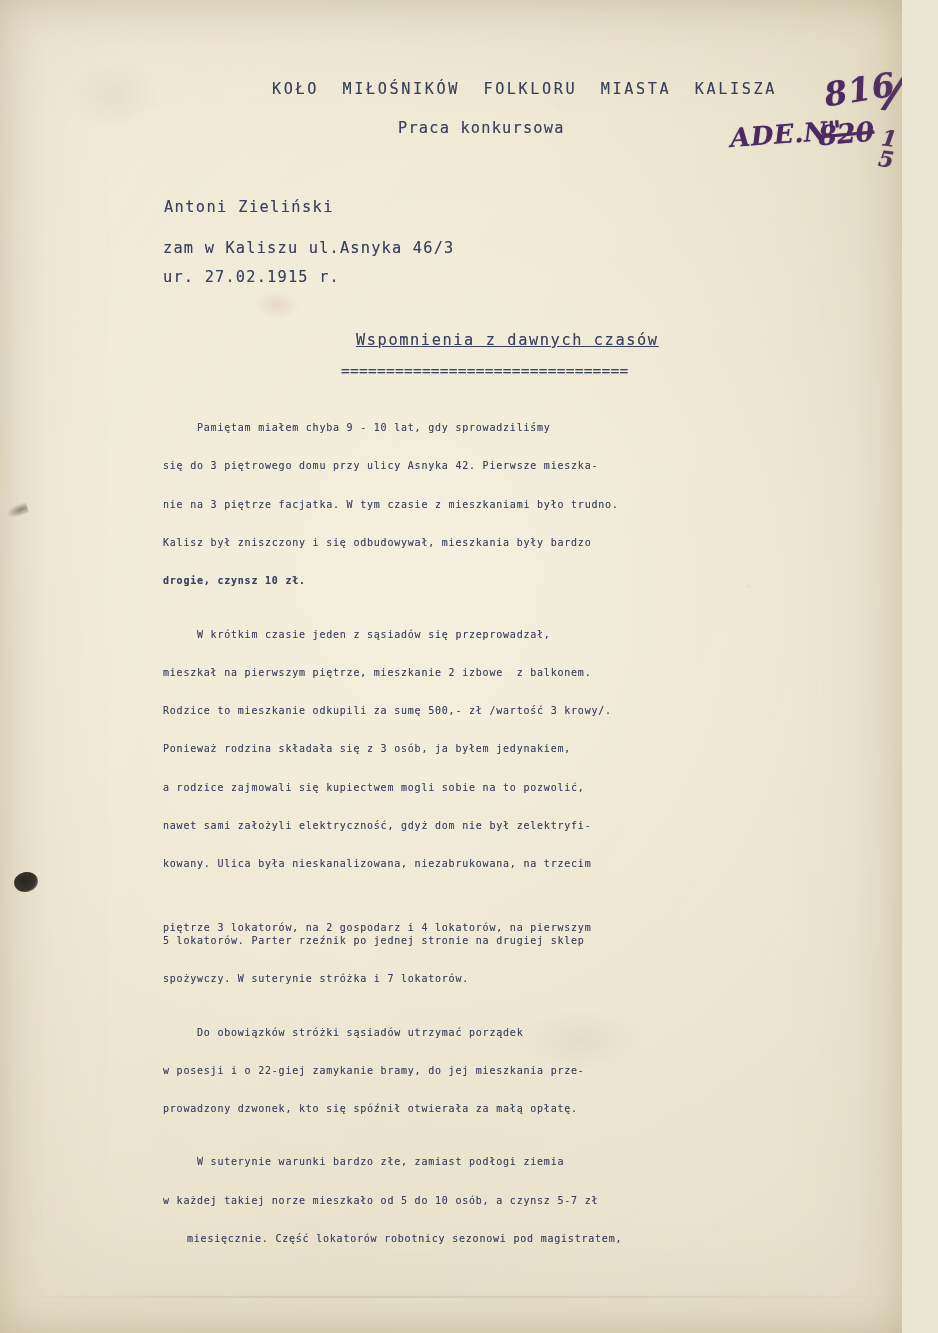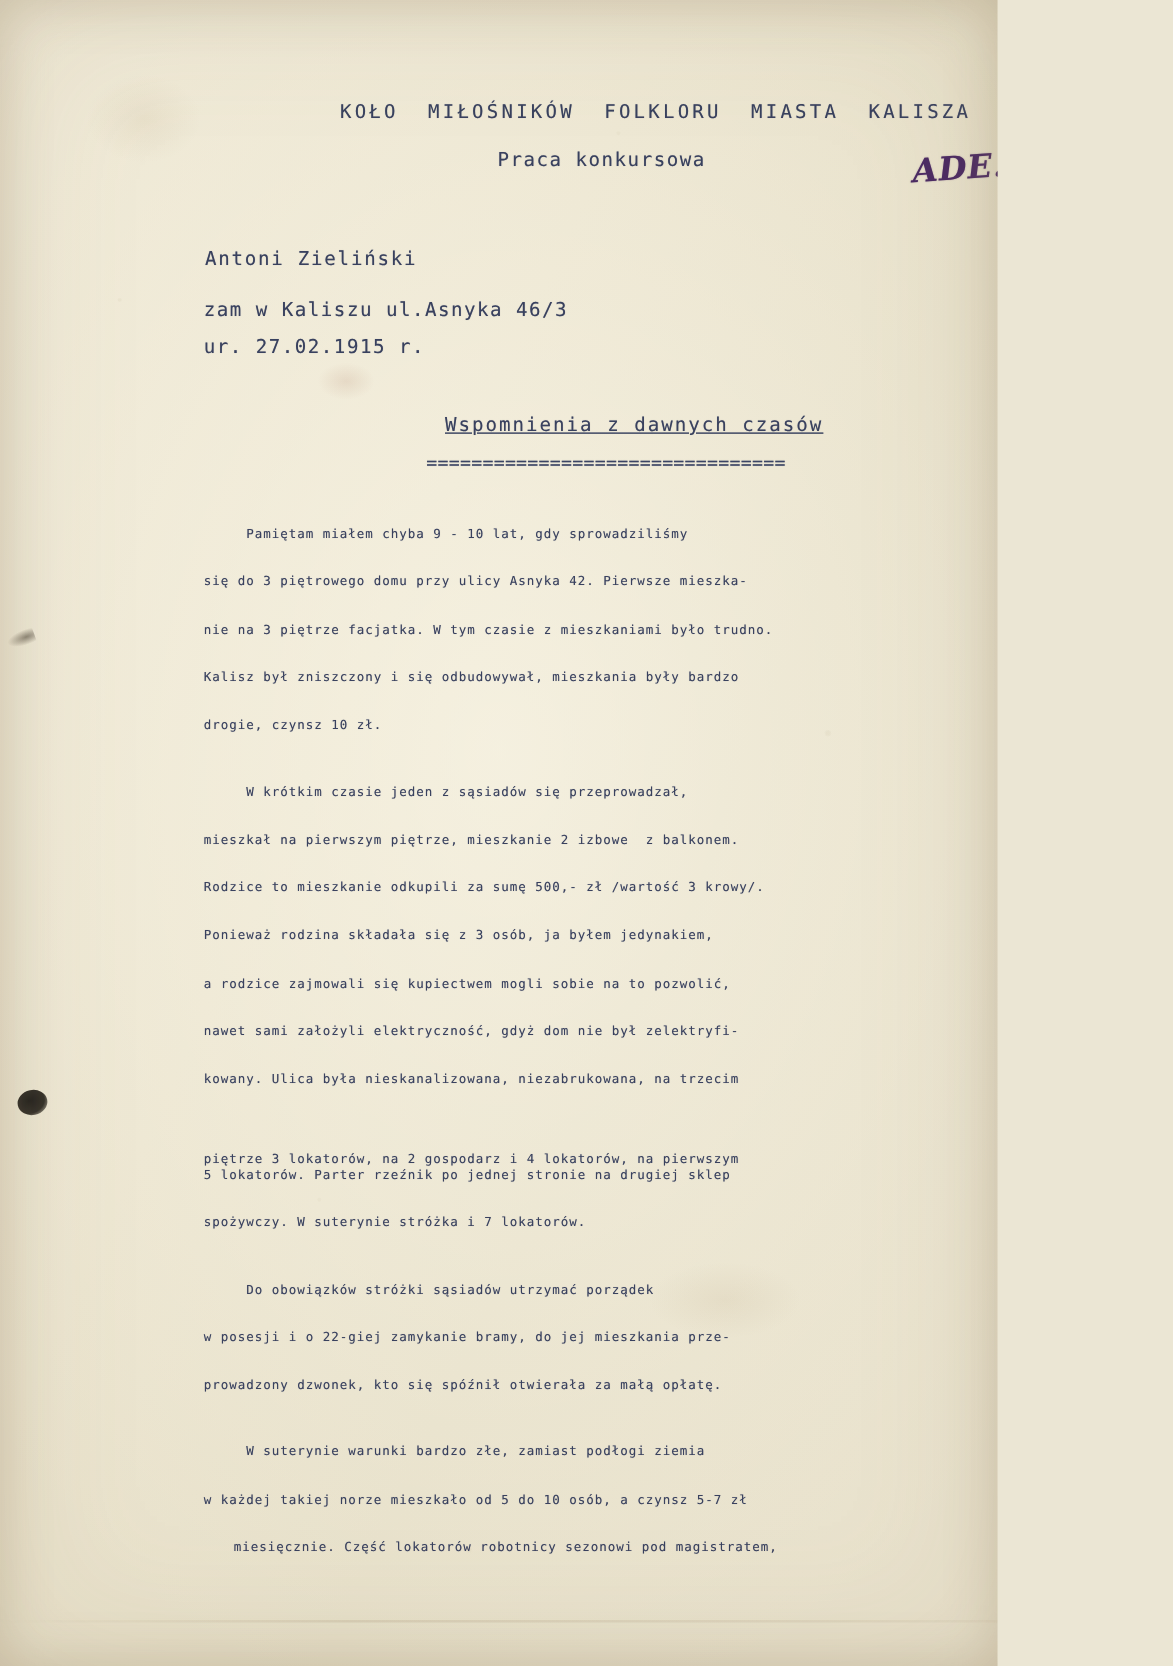--- a/index.html
+++ b/index.html
@@ -10,21 +10,21 @@
     width: 938px;
     height: 1333px;
     background: #ebe6d4;
     font-family: "DejaVu Sans Mono", monospace;
     overflow: hidden;
   }
 
   
   #page {
     position: relative;
-    width: 798px;
+    width: 902px;
     height: 1333px;
     background:
       radial-gradient(ellipse 120% 100% at 50% 45%, rgba(255,252,240,0.55) 0%, rgba(235,228,205,0.0) 60%),
       linear-gradient(115deg, #efe9d6 0%, #eae3cd 38%, #e6dfc8 62%, #e9e2cd 100%);
     overflow: hidden;
   }
   #grain {
     position: absolute;
     inset: 0;
     pointer-events: none;
@@ -243,21 +243,21 @@
   <div class="typed" id="author-born">ur. 27.02.1915 r.</div>
 
   <div class="typed" id="doc-title">Wspomnienia z dawnych czasów</div>
   <div class="typed" id="doc-rule">================================</div>
 
   <div id="body-text">
       <div class="bodyline" style="top: 422px;">     Pamiętam miałem chyba 9 - 10 lat, gdy sprowadziliśmy</div>
       <div class="bodyline" style="top: 460.3px;">się do 3 piętrowego domu przy ulicy Asnyka 42. Pierwsze mieszka-</div>
       <div class="bodyline" style="top: 498.6px;">nie na 3 piętrze facjatka. W tym czasie z mieszkaniami było trudno.</div>
       <div class="bodyline" style="top: 536.9px;">Kalisz był zniszczony i się odbudowywał, mieszkania były bardzo</div>
-      <div class="bodyline" style="top: 575.2px;">drogie, czynsz 10 zł.</div>
+      <div class="bodyline" style="top: 575.2px; font-weight: bold;">drogie, czynsz 10 zł.</div>
       <div class="bodyline" style="top: 628.5px;">     W krótkim czasie jeden z sąsiadów się przeprowadzał,</div>
       <div class="bodyline" style="top: 666.8px;">mieszkał na pierwszym piętrze, mieszkanie 2 izbowe  z balkonem.</div>
       <div class="bodyline" style="top: 705.1px;">Rodzice to mieszkanie odkupili za sumę 500,- zł /wartość 3 krowy/.</div>
       <div class="bodyline" style="top: 743.4px;">Ponieważ rodzina składała się z 3 osób, ja byłem jedynakiem,</div>
       <div class="bodyline" style="top: 781.7px;">a rodzice zajmowali się kupiectwem mogli sobie na to pozwolić,</div>
       <div class="bodyline" style="top: 820px;">nawet sami założyli elektryczność, gdyż dom nie był zelektryfi-</div>
       <div class="bodyline" style="top: 858.3px;">kowany. Ulica była nieskanalizowana, niezabrukowana, na trzecim</div>
       <div class="bodyline" style="top: 922px;">piętrze 3 lokatorów, na 2 gospodarz i 4 lokatorów, na pierwszym</div>
       <div class="bodyline" style="top: 934.9px;">5 lokatorów. Parter rzeźnik po jednej stronie na drugiej sklep</div>
       <div class="bodyline" style="top: 973.2px;">spożywczy. W suterynie stróżka i 7 lokatorów.</div>

